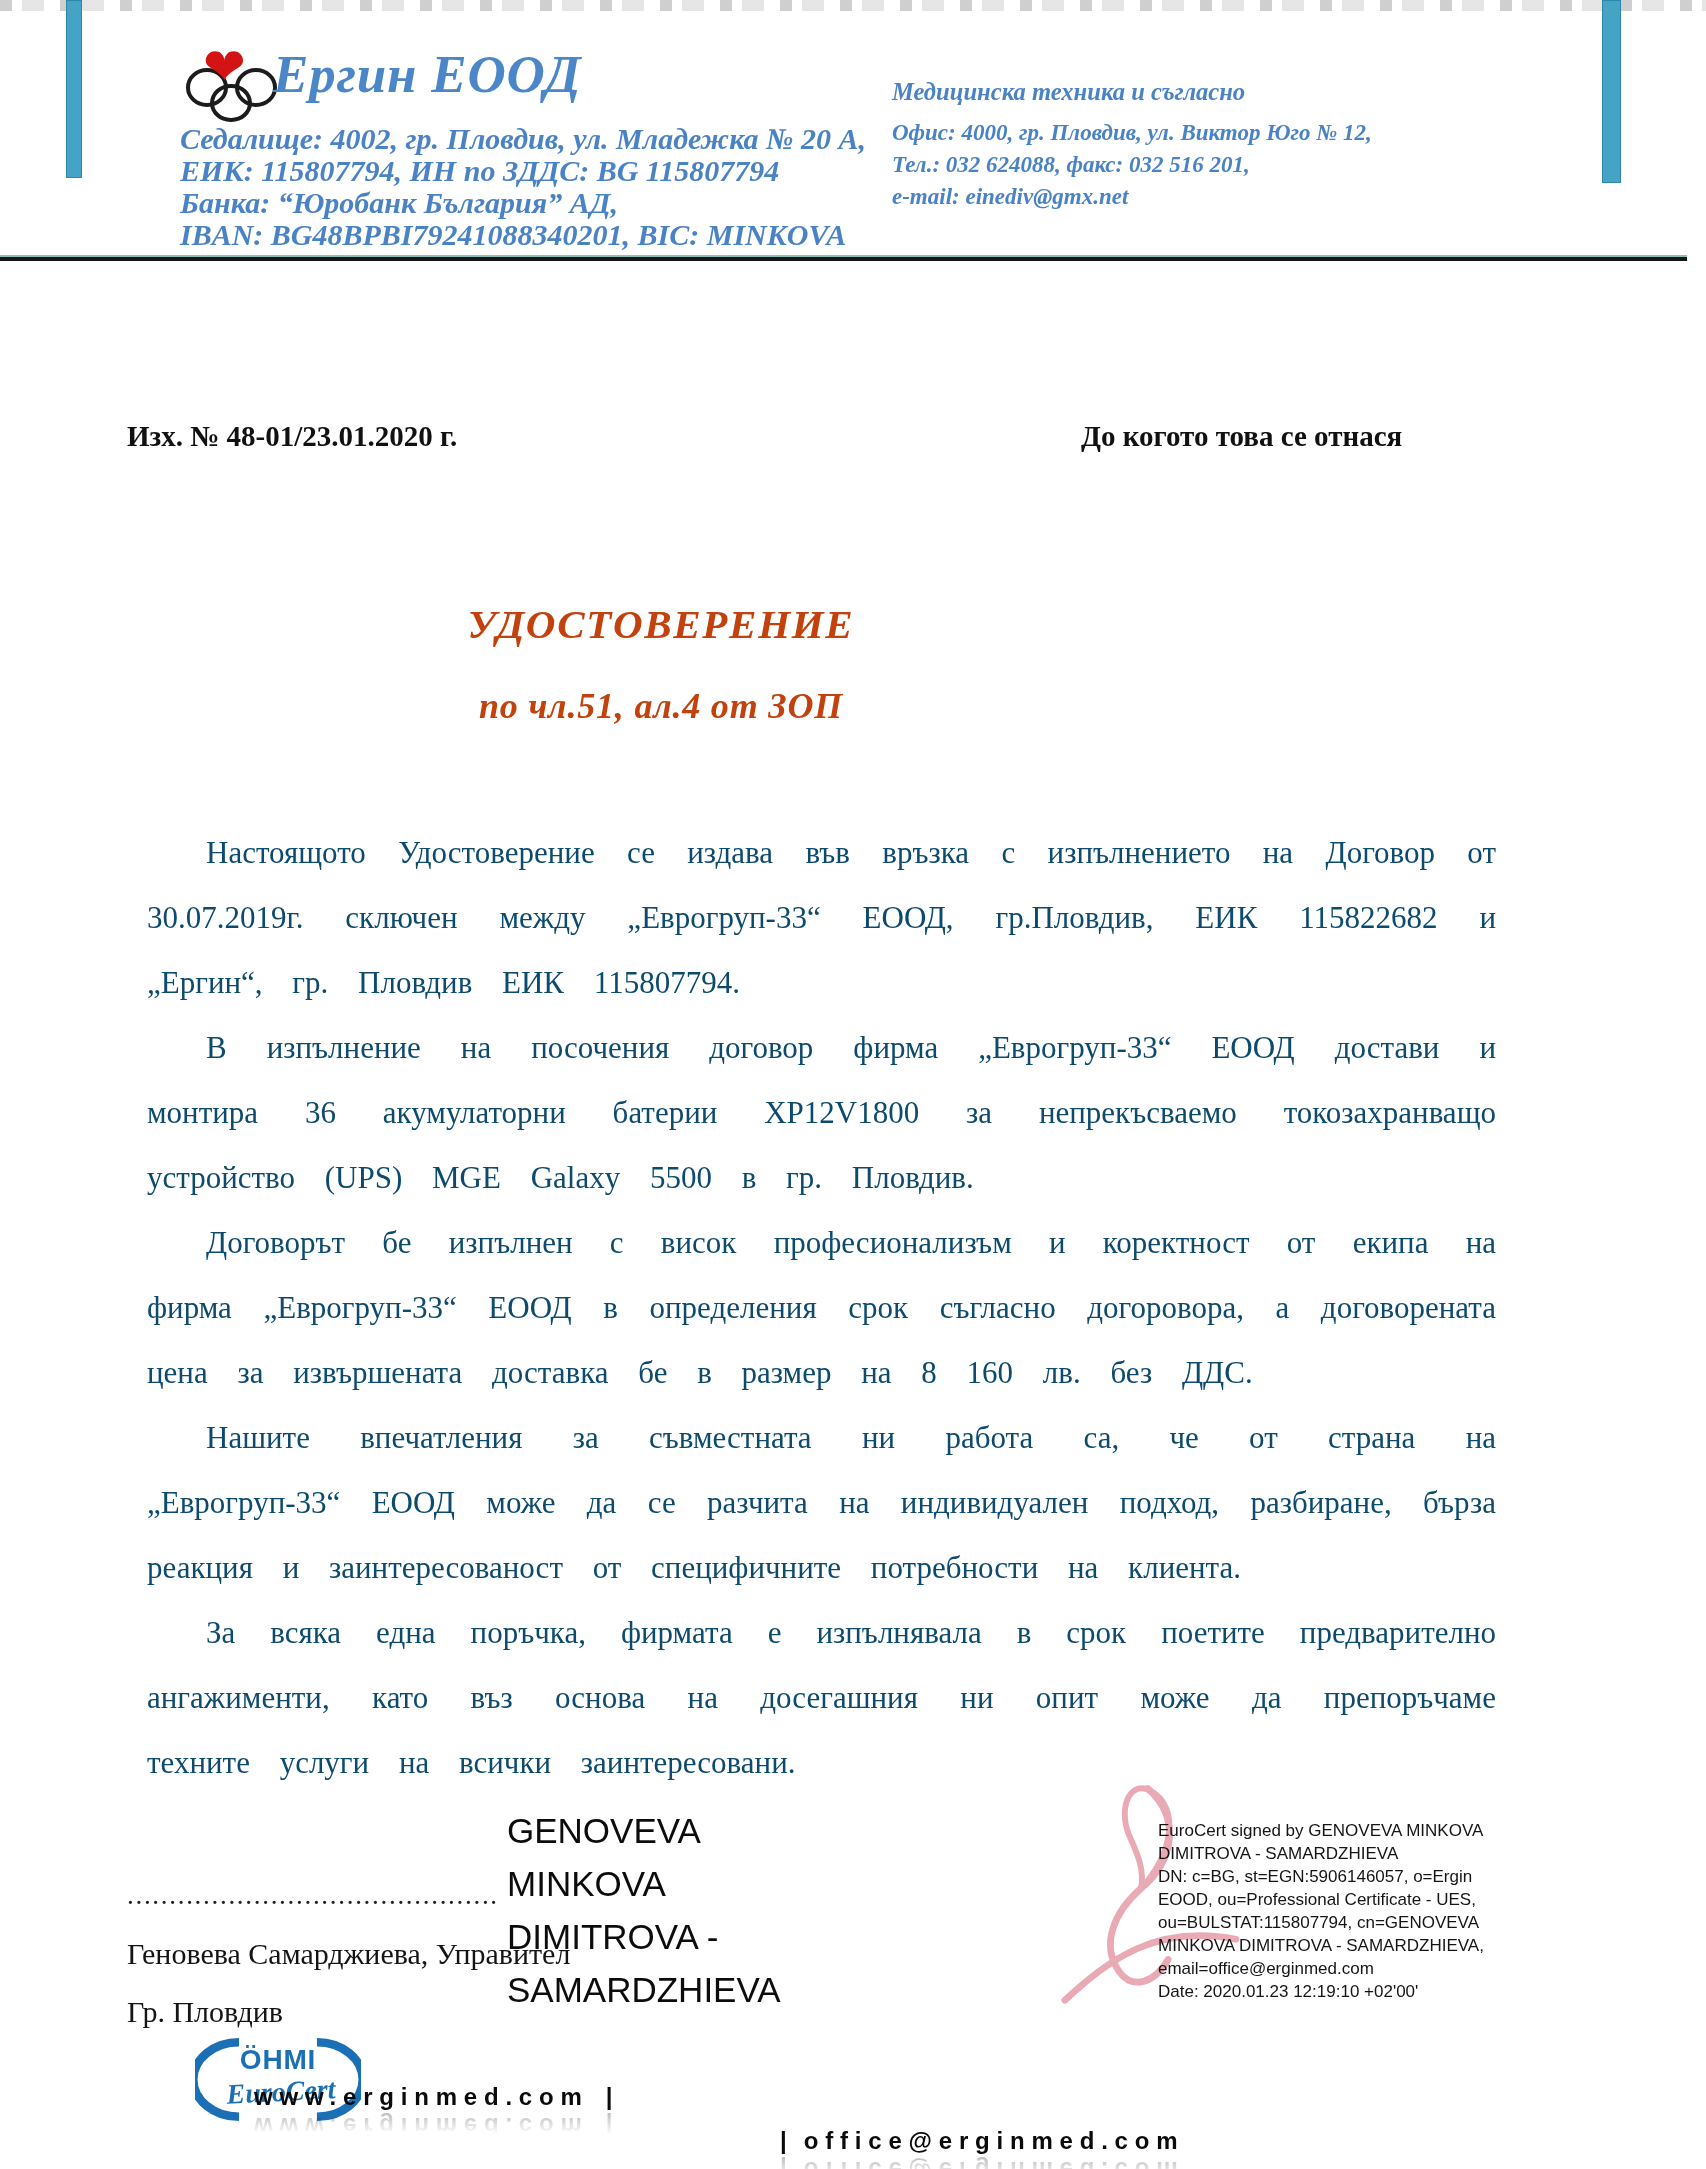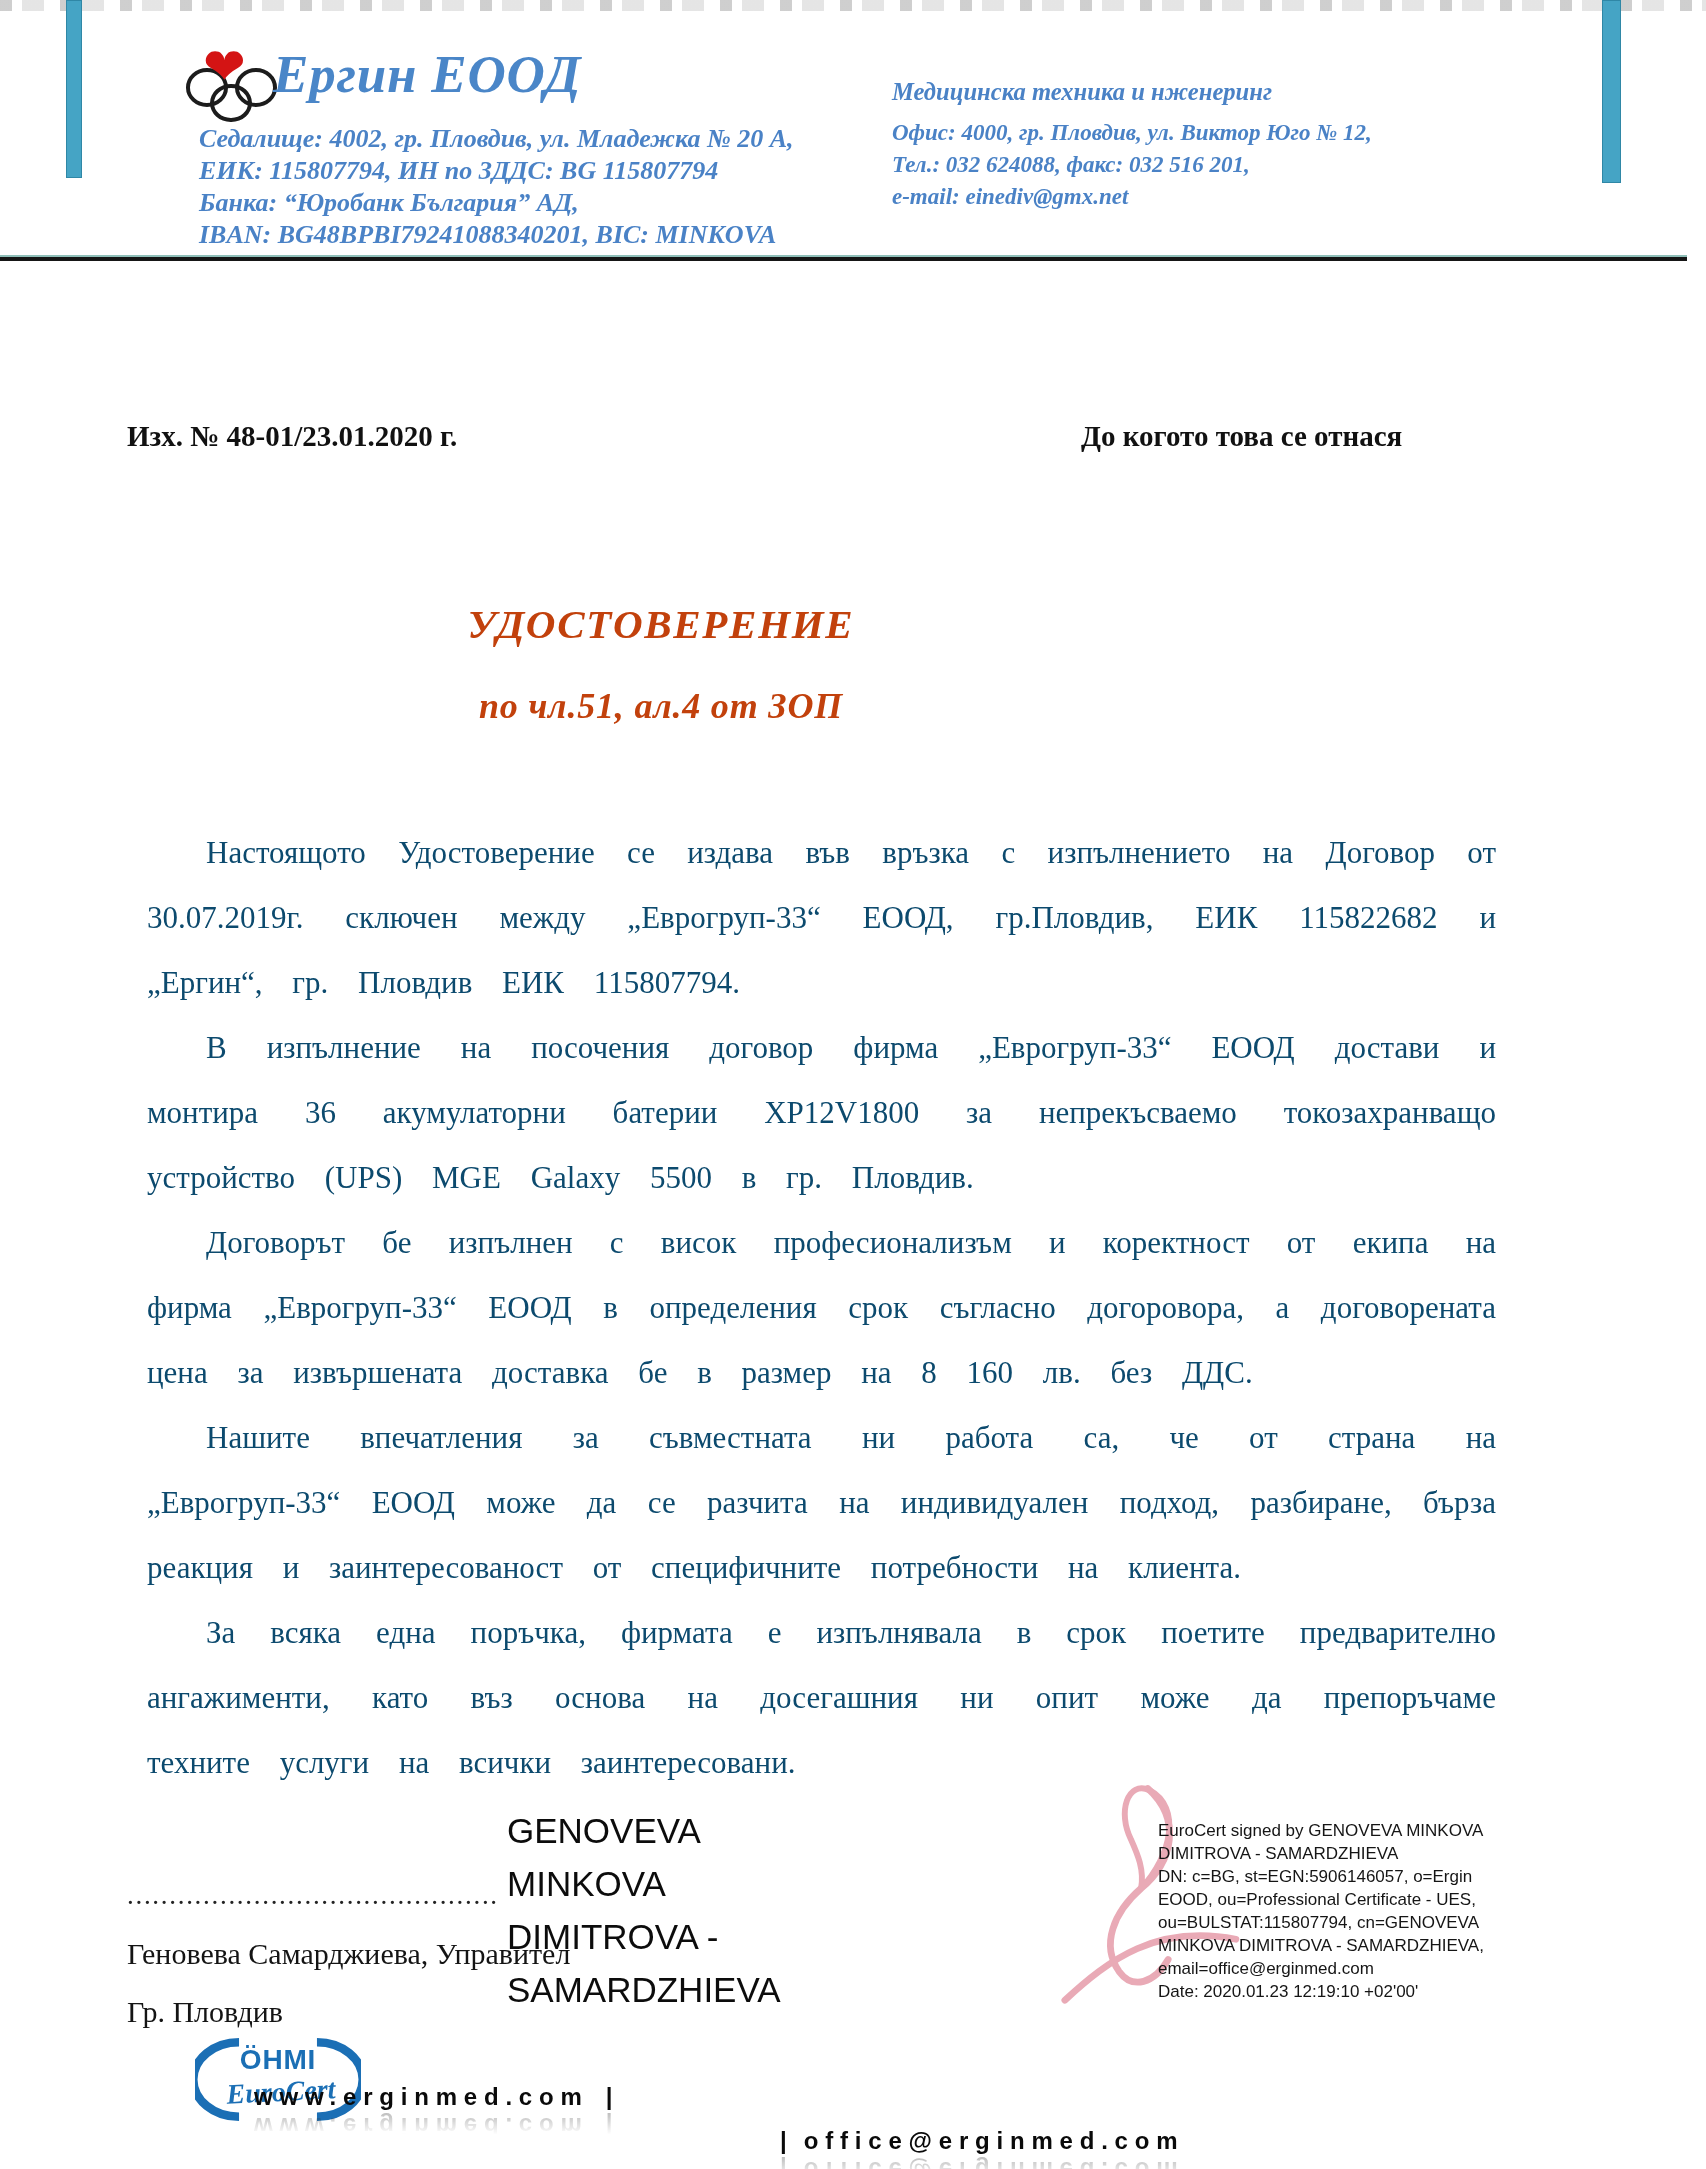--- a/index.html
+++ b/index.html
@@ -24,21 +24,21 @@
   .logo{position:absolute; left:186px; top:53px; width:93px; height:59px;}
   .logo .ring{position:absolute; width:34px; height:30.5px; border:4.2px solid #1c1c1c; border-radius:50%; background:transparent;}
   .ring1{left:0;  top:15.3px;}
   .ring2{left:49px;top:15.3px;}
   .ring3{left:24px;top:30.5px;}
   .logo .heart{position:absolute; left:17px; top:-12px; font-family:"DejaVu Sans",sans-serif; font-size:51px; color:#d41414; line-height:1;}
   .company-name{
     position:absolute; left:273px; top:44px; font-size:53px; font-style:italic; font-weight:bold;
     color:#4a86c8; letter-spacing:0.8px; white-space:nowrap;
   }
-  .addr-block{position:absolute; left:199px; top:123px; font-size:26px; font-style:italic; font-weight:bold; color:#4a82c6; line-height:32px; white-space:nowrap;}
+  .addr-block{position:absolute; left:180px; top:123px; font-size:30px; font-style:italic; font-weight:bold; color:#4a82c6; line-height:32px; white-space:nowrap;}
   .tagline{position:absolute; left:892px; top:78px; font-size:24.6px; font-style:italic; font-weight:bold; color:#4a82c6; white-space:nowrap;}
   .office-block{position:absolute; left:892px; top:117px; font-size:23px; font-style:italic; font-weight:bold; color:#4a82c6; line-height:32px; white-space:nowrap;}
   .header-rule{position:absolute; left:0; top:255px; width:1687px; height:6px;
     background:linear-gradient(to bottom,#8fbfb9 0,#8fbfb9 1.7px,#161616 1.7px,#161616 6px);}
 
   
   .ref-number{position:absolute; left:127px; top:420px; font-size:29px; font-weight:bold; color:#111; white-space:nowrap;}
   .addressee{position:absolute; left:1081px; top:420px; font-size:29px; font-weight:bold; color:#111; white-space:nowrap;}
 
   
@@ -106,21 +106,21 @@
   </div>
   <div class="company-name">Ергин ЕООД</div>
 
   <div class="addr-block">
     <div>Седалище: 4002, гр. Пловдив, ул. Младежка № 20 А,</div>
     <div>ЕИК: 115807794, ИН по ЗДДС: BG 115807794</div>
     <div>Банка: “Юробанк България” АД,</div>
     <div>IBAN: BG48BPBI79241088340201, BIC: MINKOVA</div>
   </div>
 
-  <div class="tagline">Медицинска техника и нженеринг</div>
+  <div class="tagline">Медицинска техника и съгласно</div>
   <div class="office-block">
     <div>Офис: 4000, гр. Пловдив, ул. Виктор Юго № 12,</div>
     <div>Тел.: 032 624088, факс: 032 516 201,</div>
     <div>e-mail: einediv@gmx.net</div>
   </div>
 
   <div class="header-rule"></div>
 
   <div class="ref-number">Изх. № 48-01/23.01.2020 г.</div>
   <div class="addressee">До когото това се отнася</div>

